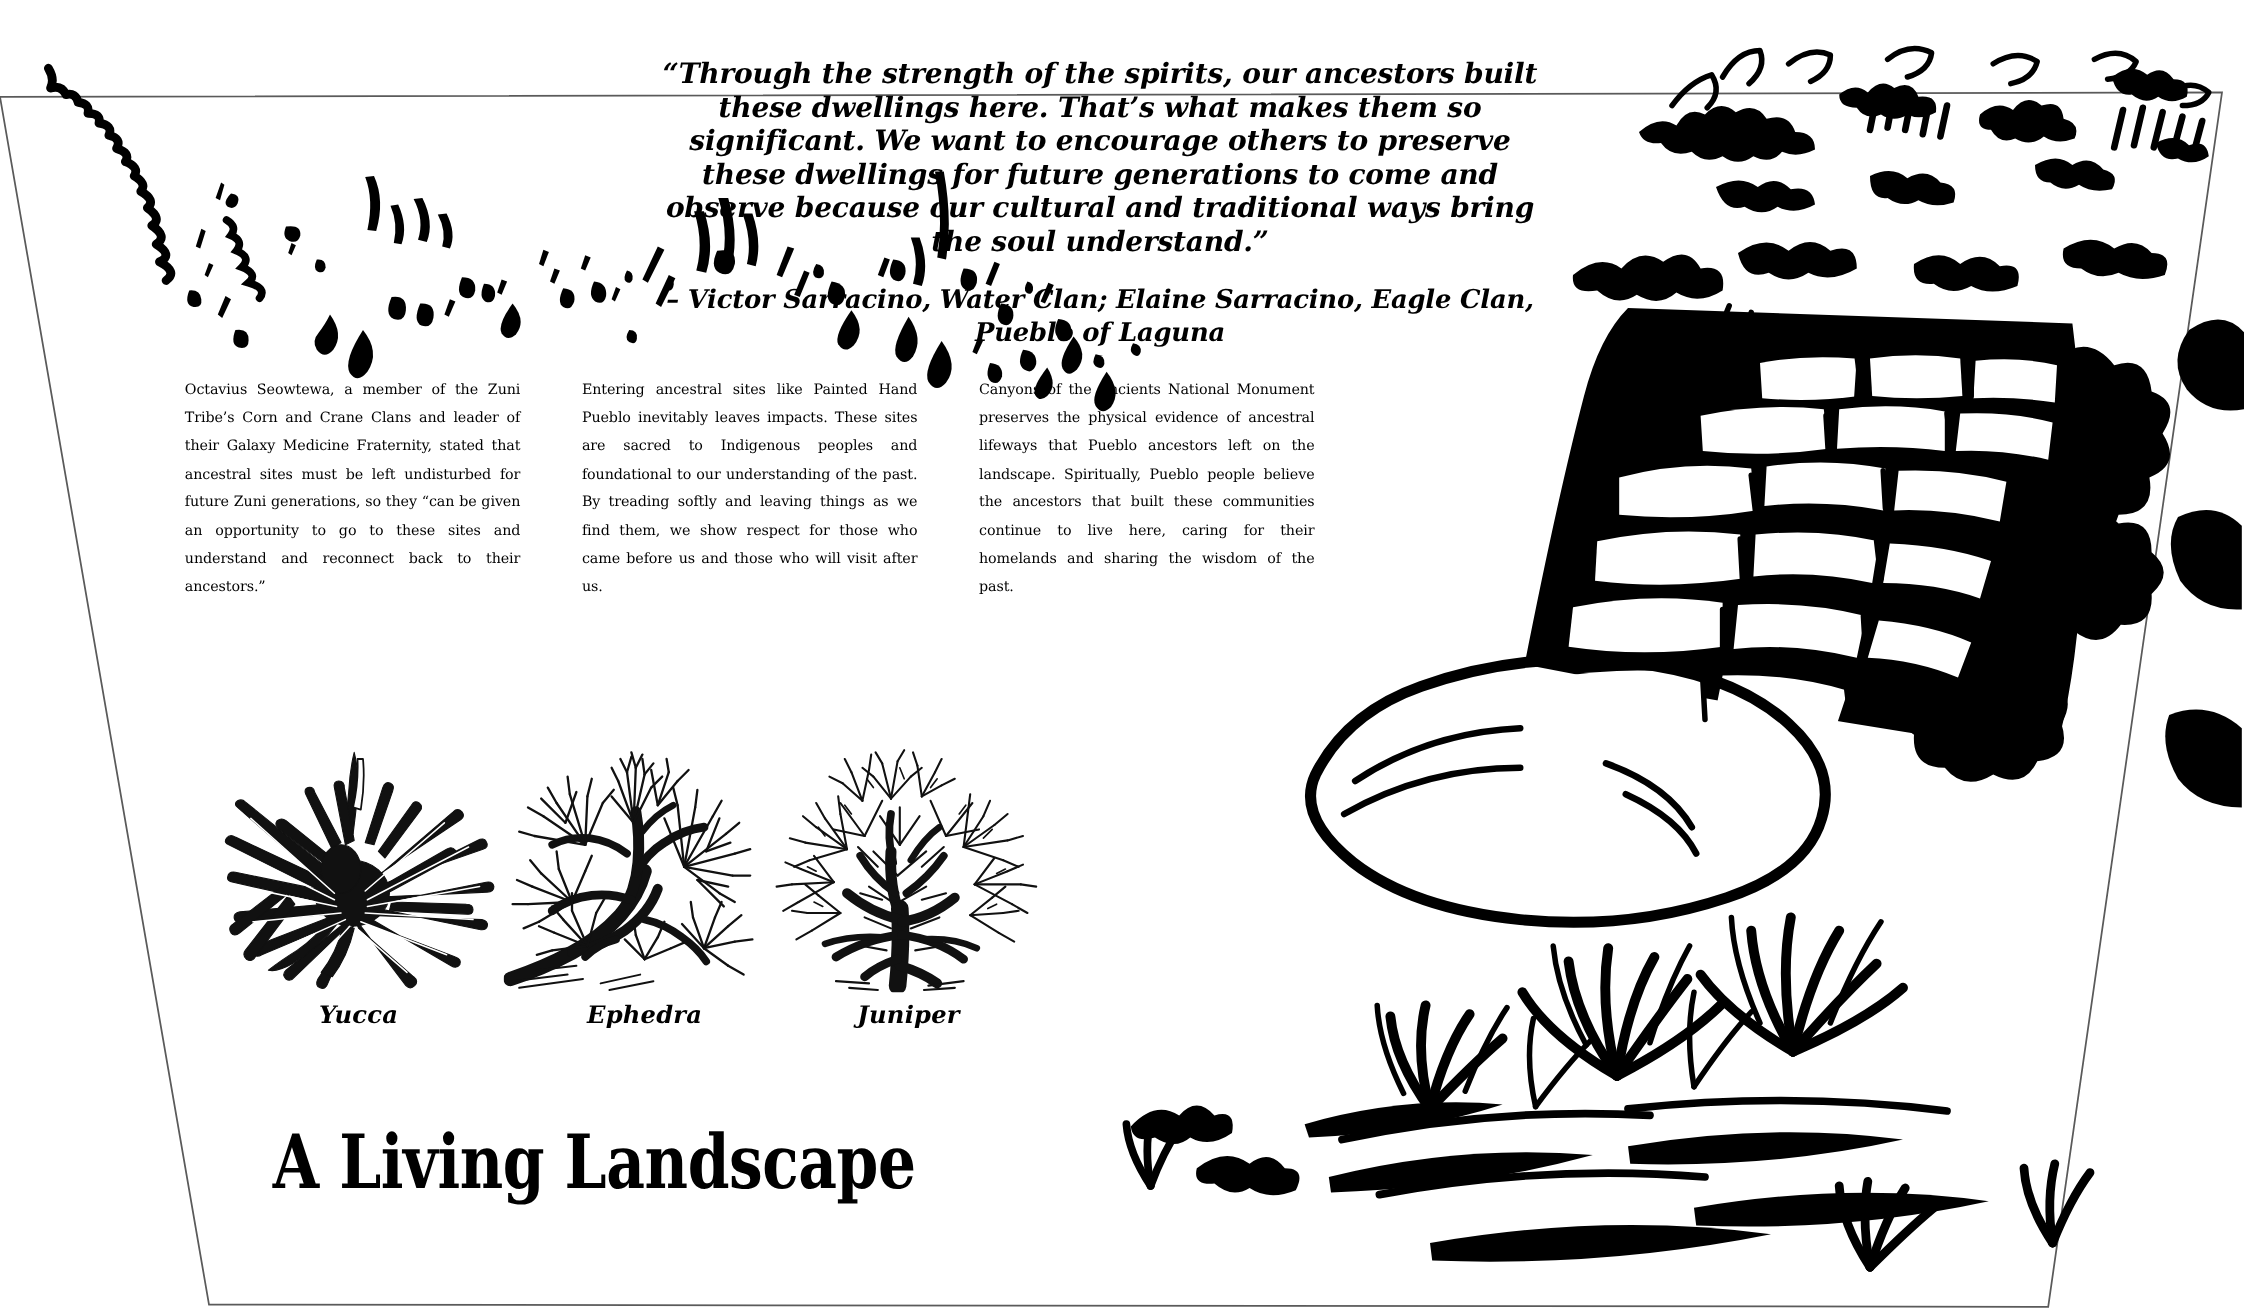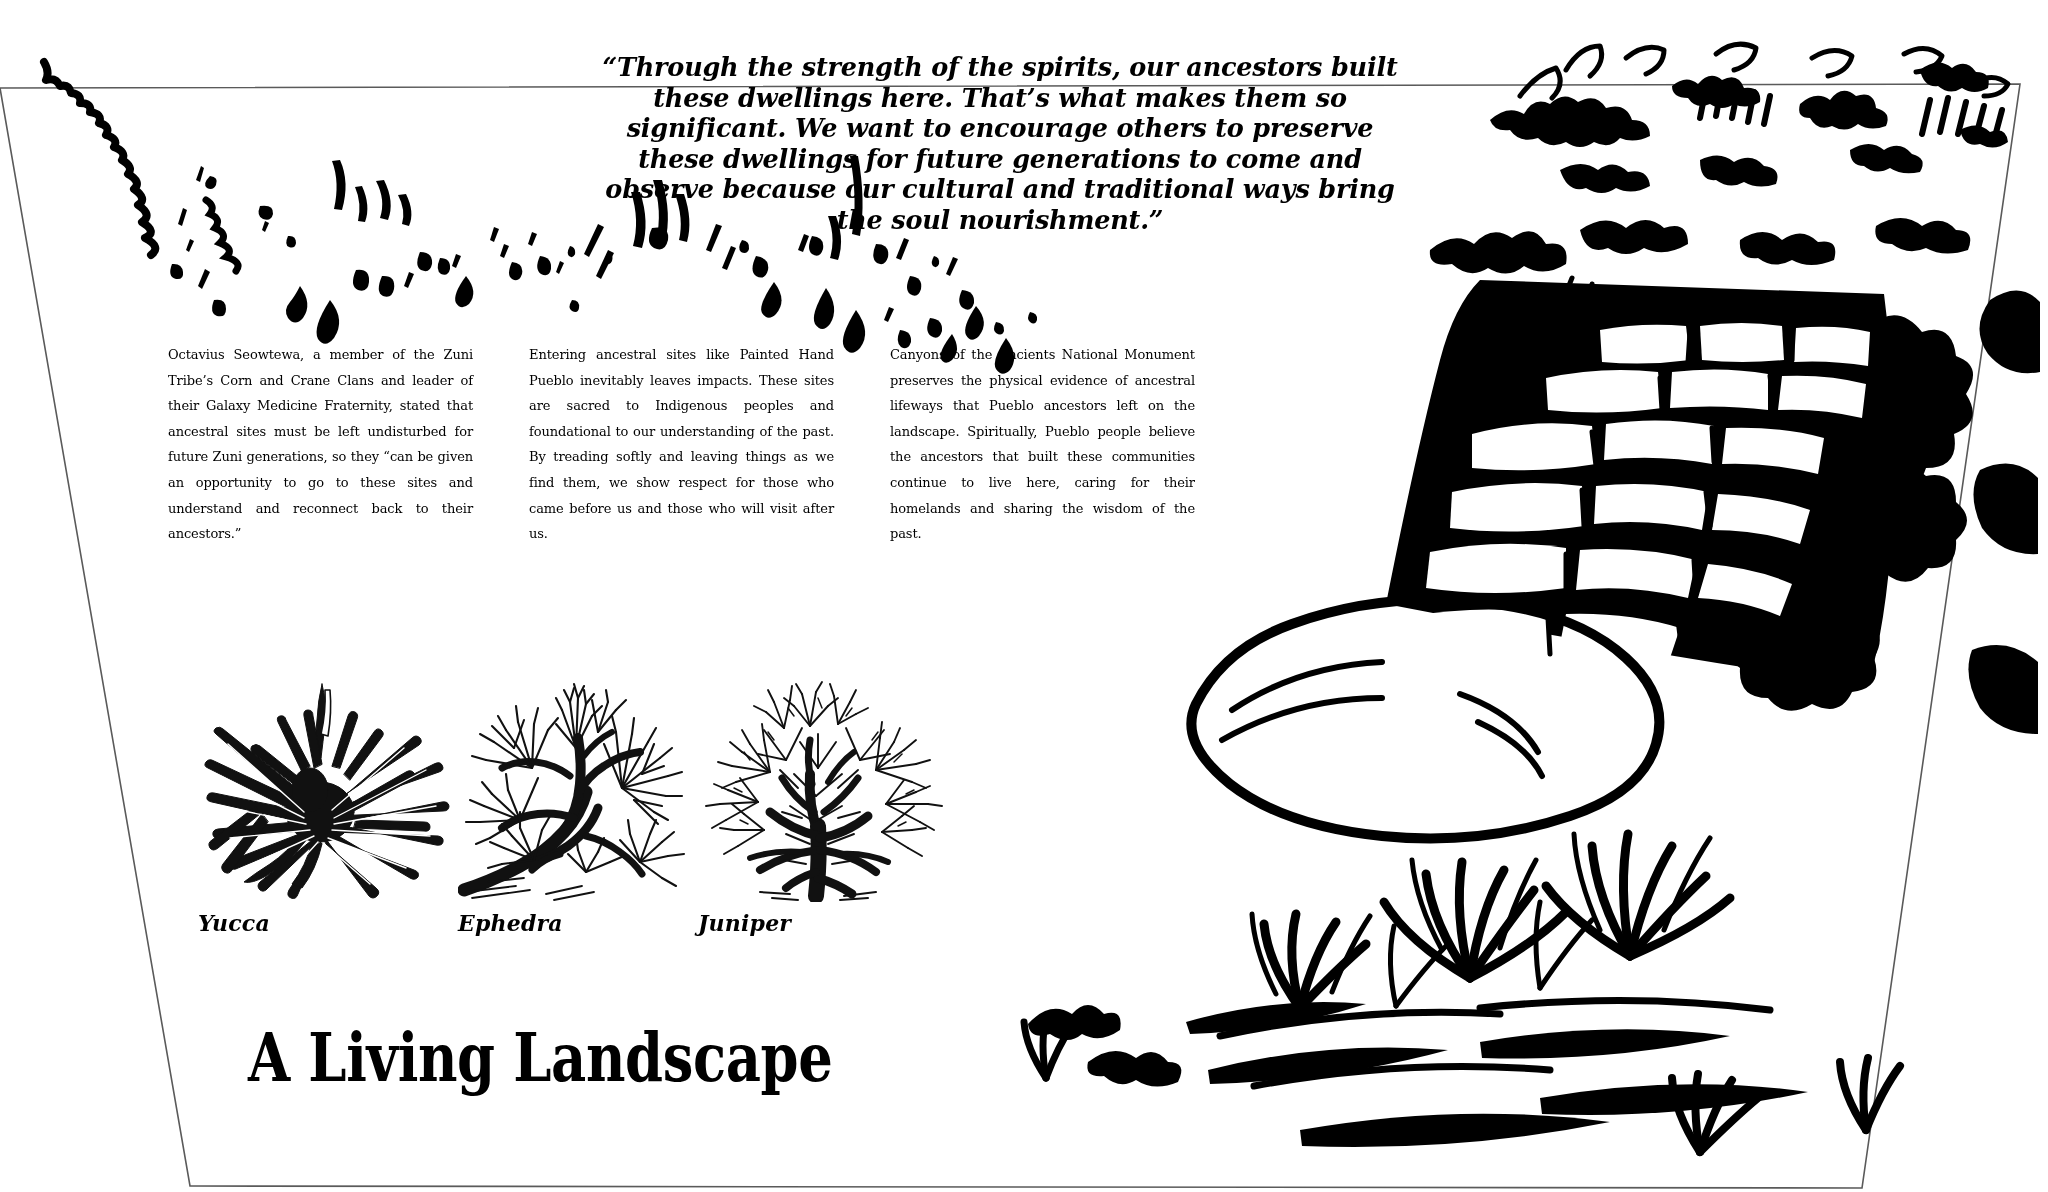--- a/index.html
+++ b/index.html
@@ -22,21 +22,21 @@
            display:flex;gap:56px;}
   .column{width:305px;}
   .col-text{margin:0;font-family:"DejaVu Serif",serif;font-weight:400;
             font-size:13px;line-height:25.6px;text-align:justify;
             text-align-last:left;letter-spacing:-0.1px;-webkit-hyphens:none;hyphens:none;}
 
   
   #plants{position:absolute;left:168px;top:672px;width:820px;height:290px;}
   .plant{position:absolute;top:0;width:256px;height:230px;}
   .plant svg{display:block;width:256px;height:230px;}
-  .plant-label{position:absolute;top:238px;width:256px;
+  .plant-label{position:absolute;top:238px;width:256px;text-align:center;
                font-family:"DejaVu Serif",serif;font-style:italic;font-weight:700;
                font-size:22px;letter-spacing:0.2px;}
   #plant-yucca{left:30px;}
   #plant-ephedra{left:290px;}
   #plant-juniper{left:530px;}
 
   
   #panel-title{position:absolute;left:248px;top:1020px;width:700px;
                font-family:"DejaVu Serif",serif;font-weight:700;
                font-size:68px;line-height:74px;letter-spacing:-0.5px;
@@ -120,21 +120,22 @@
         <path d="M952 334 q10 16 0 26 q-7 6 -11 -1 q-3 -7 11 -25z"></path>
         <path d="M976 306 q14 16 3 30 q-8 8 -13 -1 q-4 -8 10 -29z"></path>
         <path d="M996 322 q9 1 8 9 q-2 6 -8 2 q-4 -3 0 -11z"></path>
         <path d="M1006 338 q14 18 4 32 q-8 8 -14 -1 q-5 -8 10 -31z"></path>
         <path d="M1030 312 q8 1 7 8 q-2 6 -7 2 q-4 -3 0 -10z"></path>
       </g>
     </g>
   </svg>
 
   <div id="quote-block">
-    <p id="quote-text">“Through the strength of the spirits, our ancestors built these dwellings here. That’s what makes them so significant. We want to encourage others to preserve these dwellings for future generations to come and observe because our cultural and traditional ways bring the soul nourishment.”</p>
+    <p id="quote-text">“Through the strength of the spirits, our ancestors built these dwellings here. That’s what makes them so significant. We want to encourage others to preserve these dwellings for future generations to come and observe because our cultural and traditional ways bring the soul understand.”</p>
+    <p id="quote-attrib">– Victor Sarracino, Water Clan; Elaine Sarracino, Eagle Clan, Pueblo of Laguna</p>
   </div>
 
   <div id="columns">
     <div class="column">
       <p class="col-text">Octavius Seowtewa, a member of the Zuni Tribe’s Corn and Crane Clans and leader of their Galaxy Medicine Fraternity, stated that ancestral sites must be left undisturbed for future Zuni generations, so they “can be given an opportunity to go to these sites and understand and reconnect back to their ancestors.”</p>
     </div>
     <div class="column">
       <p class="col-text">Entering ancestral sites like Painted Hand Pueblo inevitably leaves impacts. These sites are sacred to Indigenous peoples and foundational to our understanding of the past. By treading softly and leaving things as we find them, we show respect for those who came before us and those who will visit after us.</p>
     </div>
     <div class="column">

